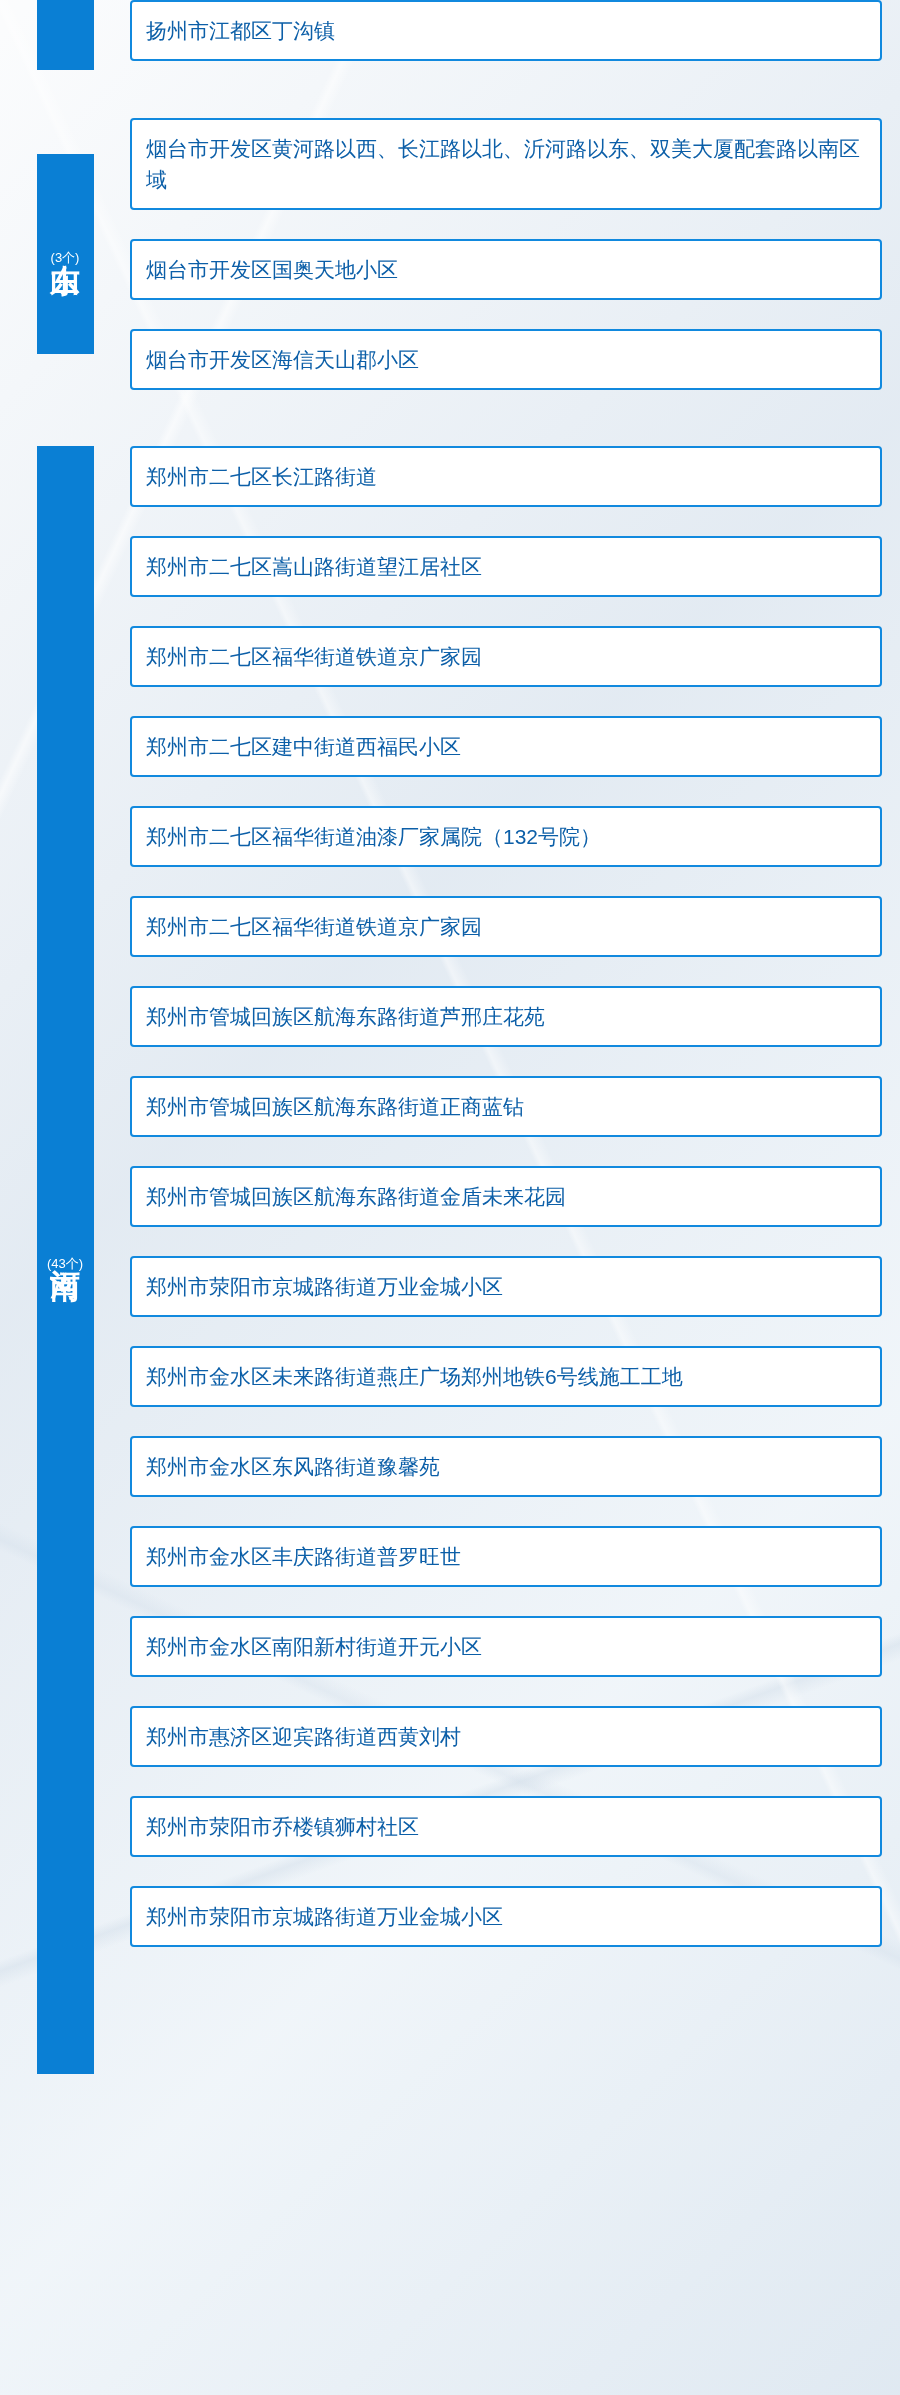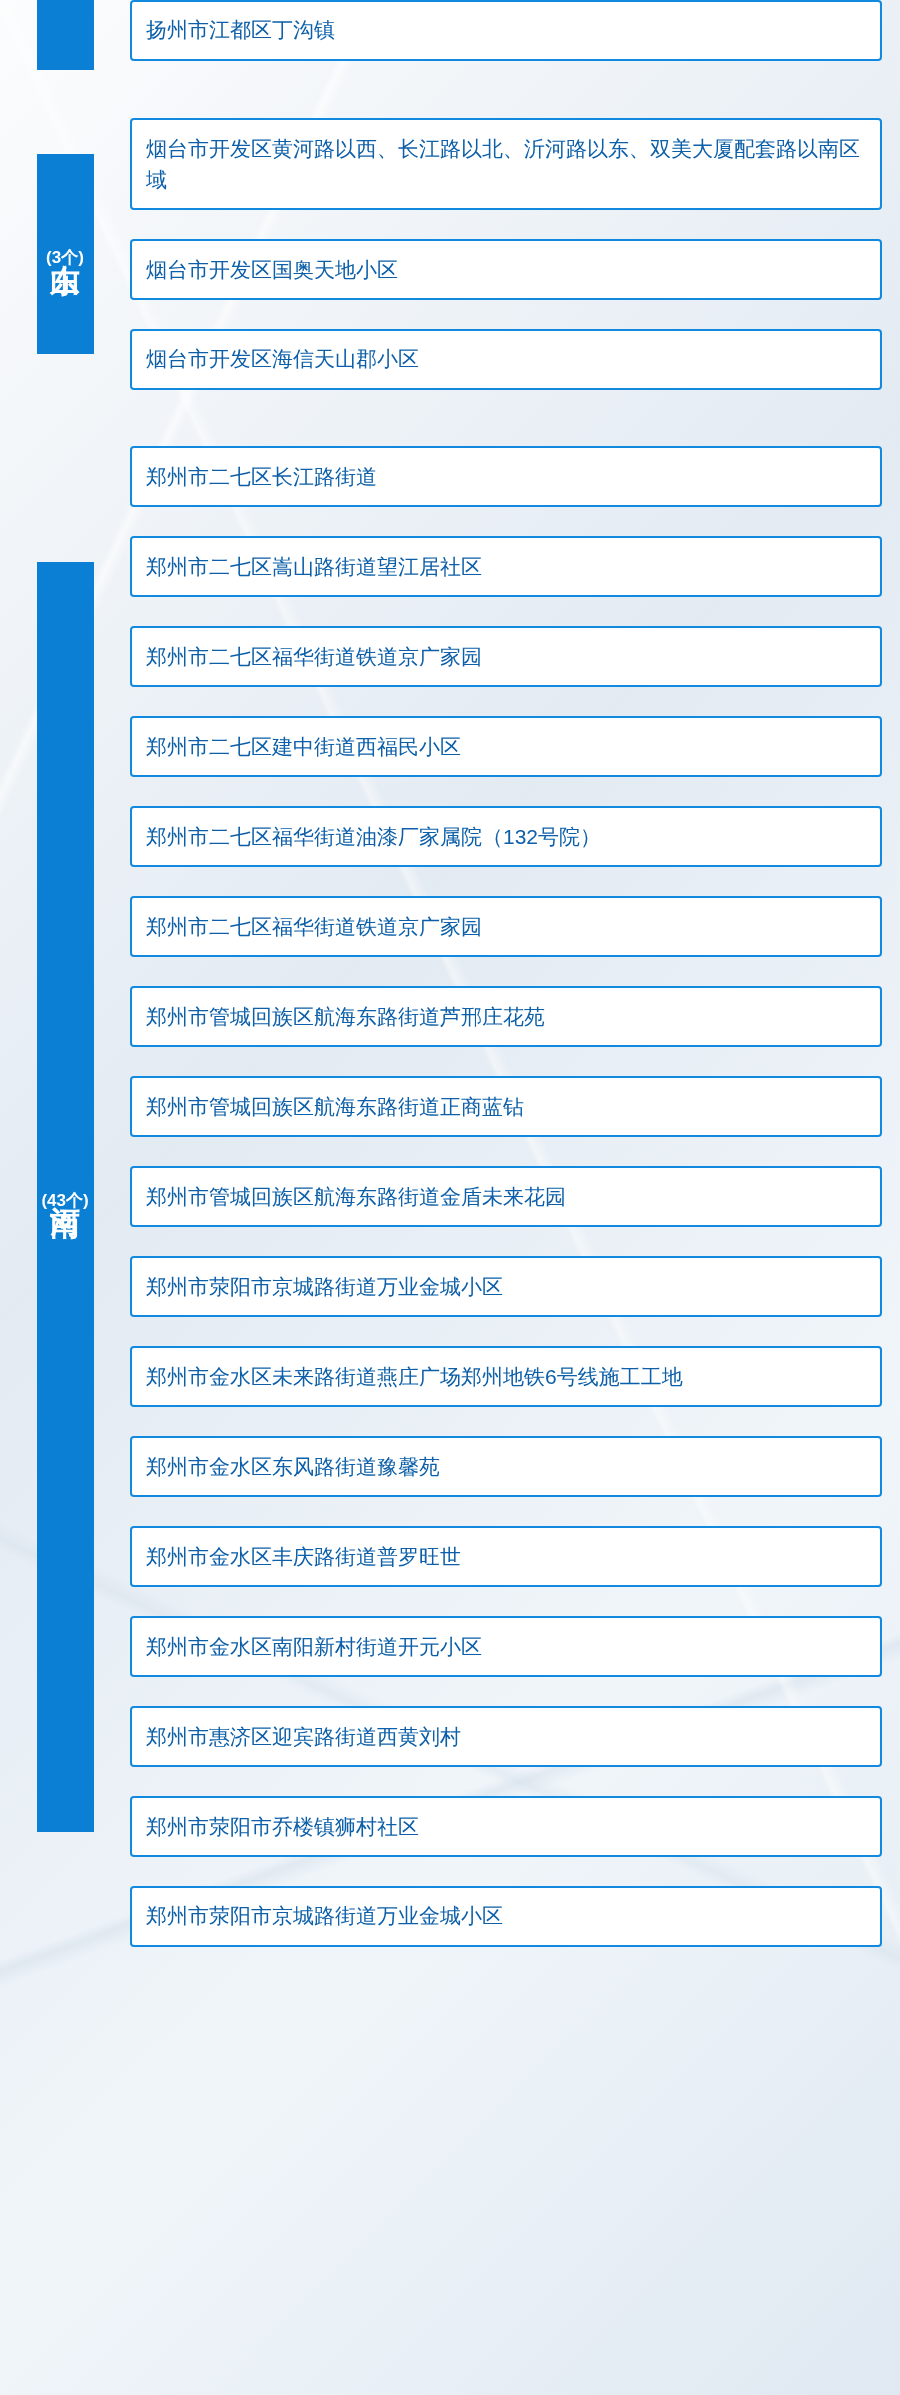--- a/index.html
+++ b/index.html
@@ -63,44 +63,43 @@
   }
   .province-name {
     font-size: 30px;
     line-height: 34px;
     letter-spacing: 1px;
     writing-mode: vertical-rl;
     text-orientation: upright;
     font-weight: bold;
   }
   .province-count {
-    font-size: 17px;
+    font-size: 13px;
     line-height: 20px;
     margin-top: 6px;
-    font-weight: bold;
+    font-weight: normal;
   }
   .items-col {
     flex: 1 1 auto;
     padding-right: 18px;
     box-sizing: border-box;
   }
   .item {
     border: 2px solid #1189de;
     background: #ffffff;
     color: #0c5fa8;
     border-radius: 4px;
     font-size: 21px;
     line-height: 31px;
     padding: 13px 14px;
     margin-bottom: 29px;
     box-sizing: border-box;
   }
   .item:last-child {
     margin-bottom: 0;
-    font-family: Liberation Serif, serif;
   }
   .gap-md { height: 48px; }
   .gap-lg { height: 56px; }
 </style>
 </head>
 <body>
 
 <div class="page">
   <div class="content">
 
@@ -129,21 +128,21 @@
         <div class="item">烟台市开发区黄河路以西、长江路以北、沂河路以东、双美大厦配套路以南区域</div>
         <div class="item">烟台市开发区国奥天地小区</div>
         <div class="item">烟台市开发区海信天山郡小区</div>
       </div>
     </div>
 
     <div class="gap-lg"></div>
 
     <div class="group">
       <div class="province-col">
-        <div class="province-badge" style="height:1270px;">
+        <div class="province-badge" style="height:1628px;">
           <span class="province-name">河南</span>
           <span class="province-count">(43个)</span>
         </div>
       </div>
       <div class="items-col">
         <div class="item">郑州市二七区长江路街道</div>
         <div class="item">郑州市二七区嵩山路街道望江居社区</div>
         <div class="item">郑州市二七区福华街道铁道京广家园</div>
         <div class="item">郑州市二七区建中街道西福民小区</div>
         <div class="item">郑州市二七区福华街道油漆厂家属院（132号院）</div>

